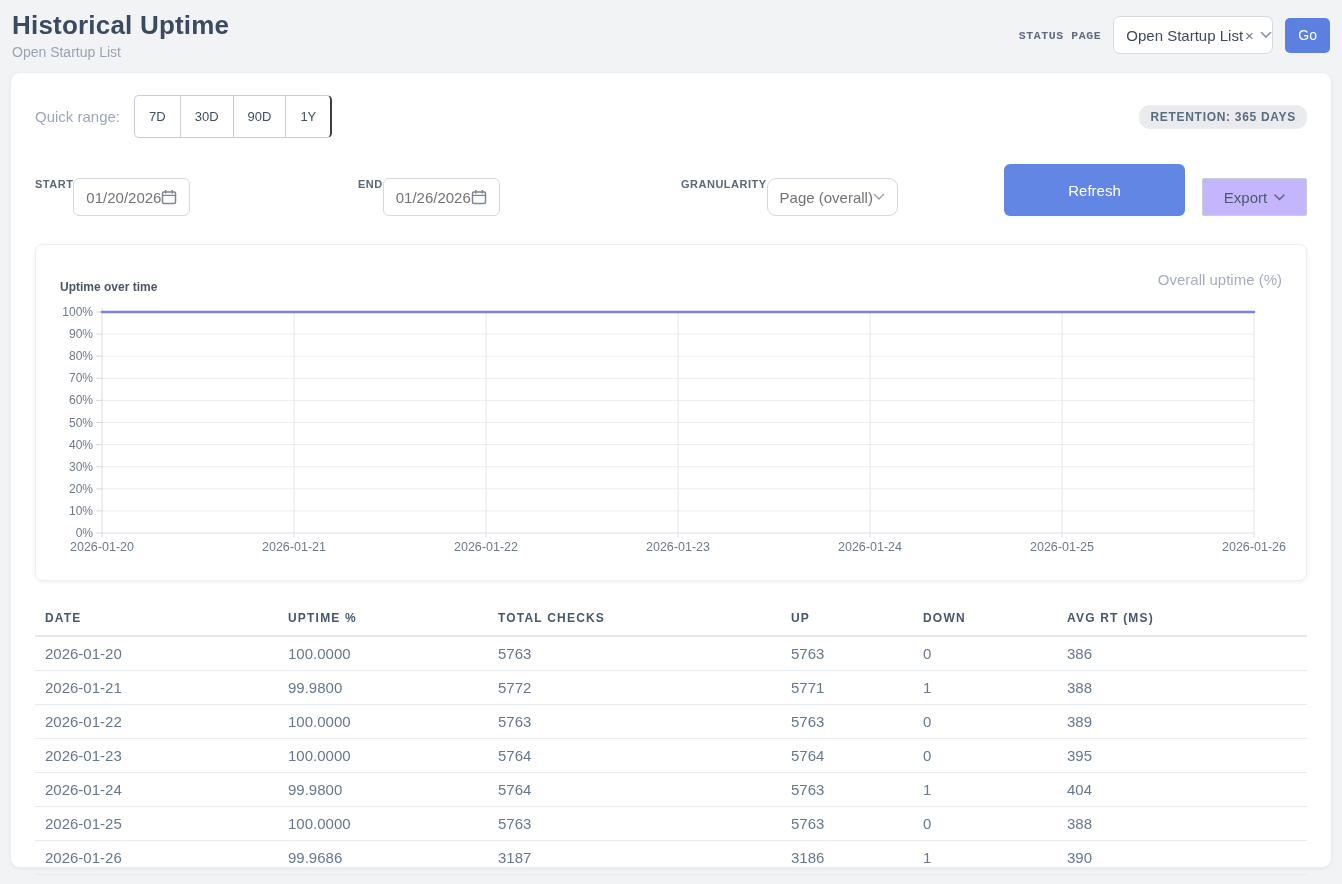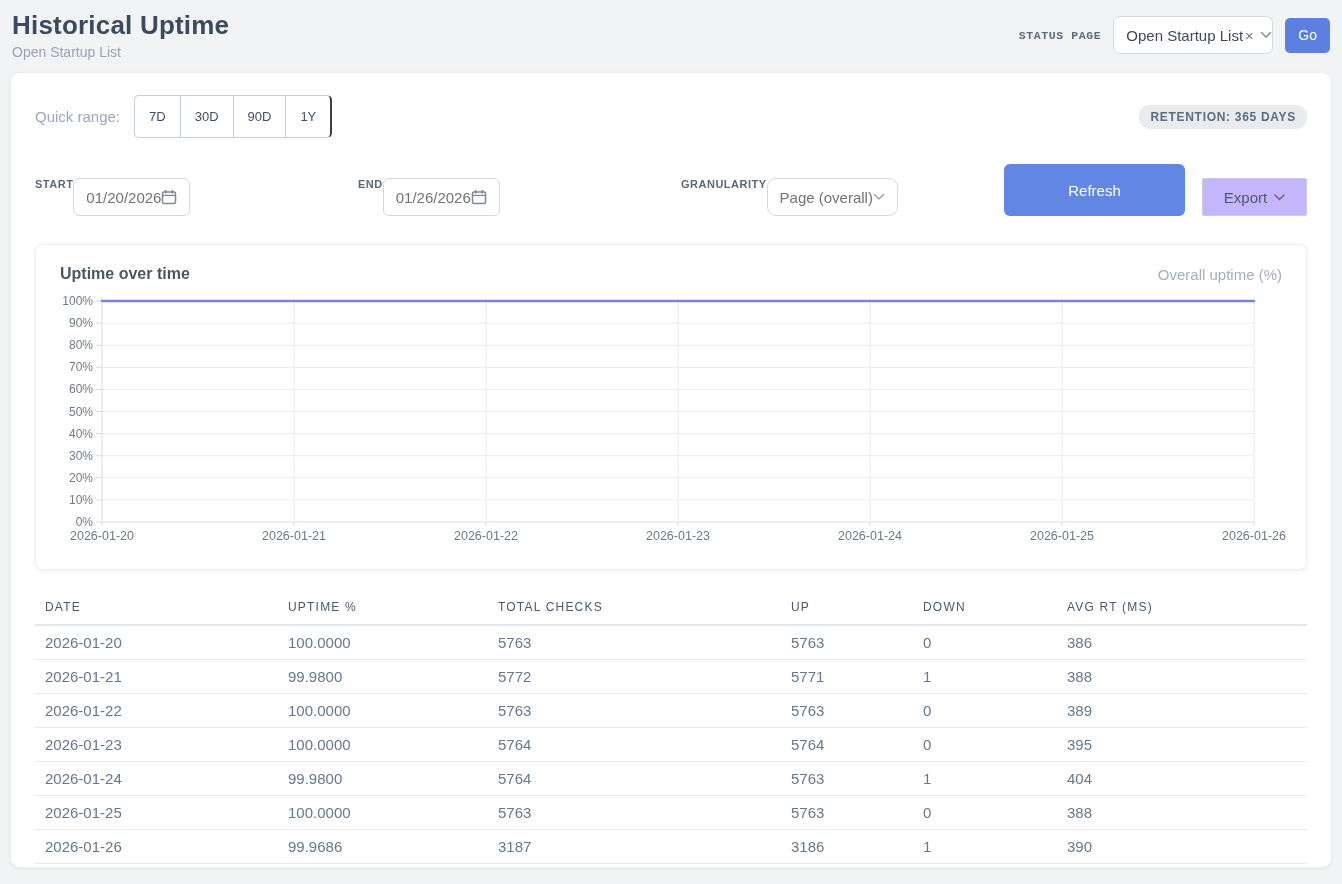--- a/index.html
+++ b/index.html
@@ -72,27 +72,27 @@
     font-family:inherit;
   }
   .chev svg, .cal svg { display:block; }
   
   .chart-card {
     margin-top:28px; border:1px solid #edeff2; border-radius:8px;
     box-shadow:0 1px 4px rgba(16,24,40,.07); padding:20px 24px 14px 24px;
     background:#fff;
   }
   .chart-head { display:flex; justify-content:space-between; align-items:center; margin-bottom:10px; }
-  .chart-title { font-size:16px; font-weight:700; color:#4a5666; }
+  .chart-title { font-size:12px; font-weight:700; color:#4a5666;margin-top:15px; }
   .chart-legend { font-size:15px; color:#a6aebc; }
   .chart-svg { display:block; overflow:visible; }
   
   .uptime-table { width:100%; border-collapse:collapse; margin-top:22px; }
   .uptime-table th {
-    text-align:left; font-size:12px; font-weight:400; letter-spacing:1.2px;
+    text-align:left; font-size:12px; font-weight:700; letter-spacing:1.2px;
     color:#46586e; padding:8px 10px 10px 10px; border-bottom:2px solid #e4e7eb;
   }
   .uptime-table td {
     font-size:15px; color:#66788c; padding:8px 10px; border-bottom:1px solid #e8ebee;
   }
 </style>
 </head>
 <body>
 
 <div class="page-header">

